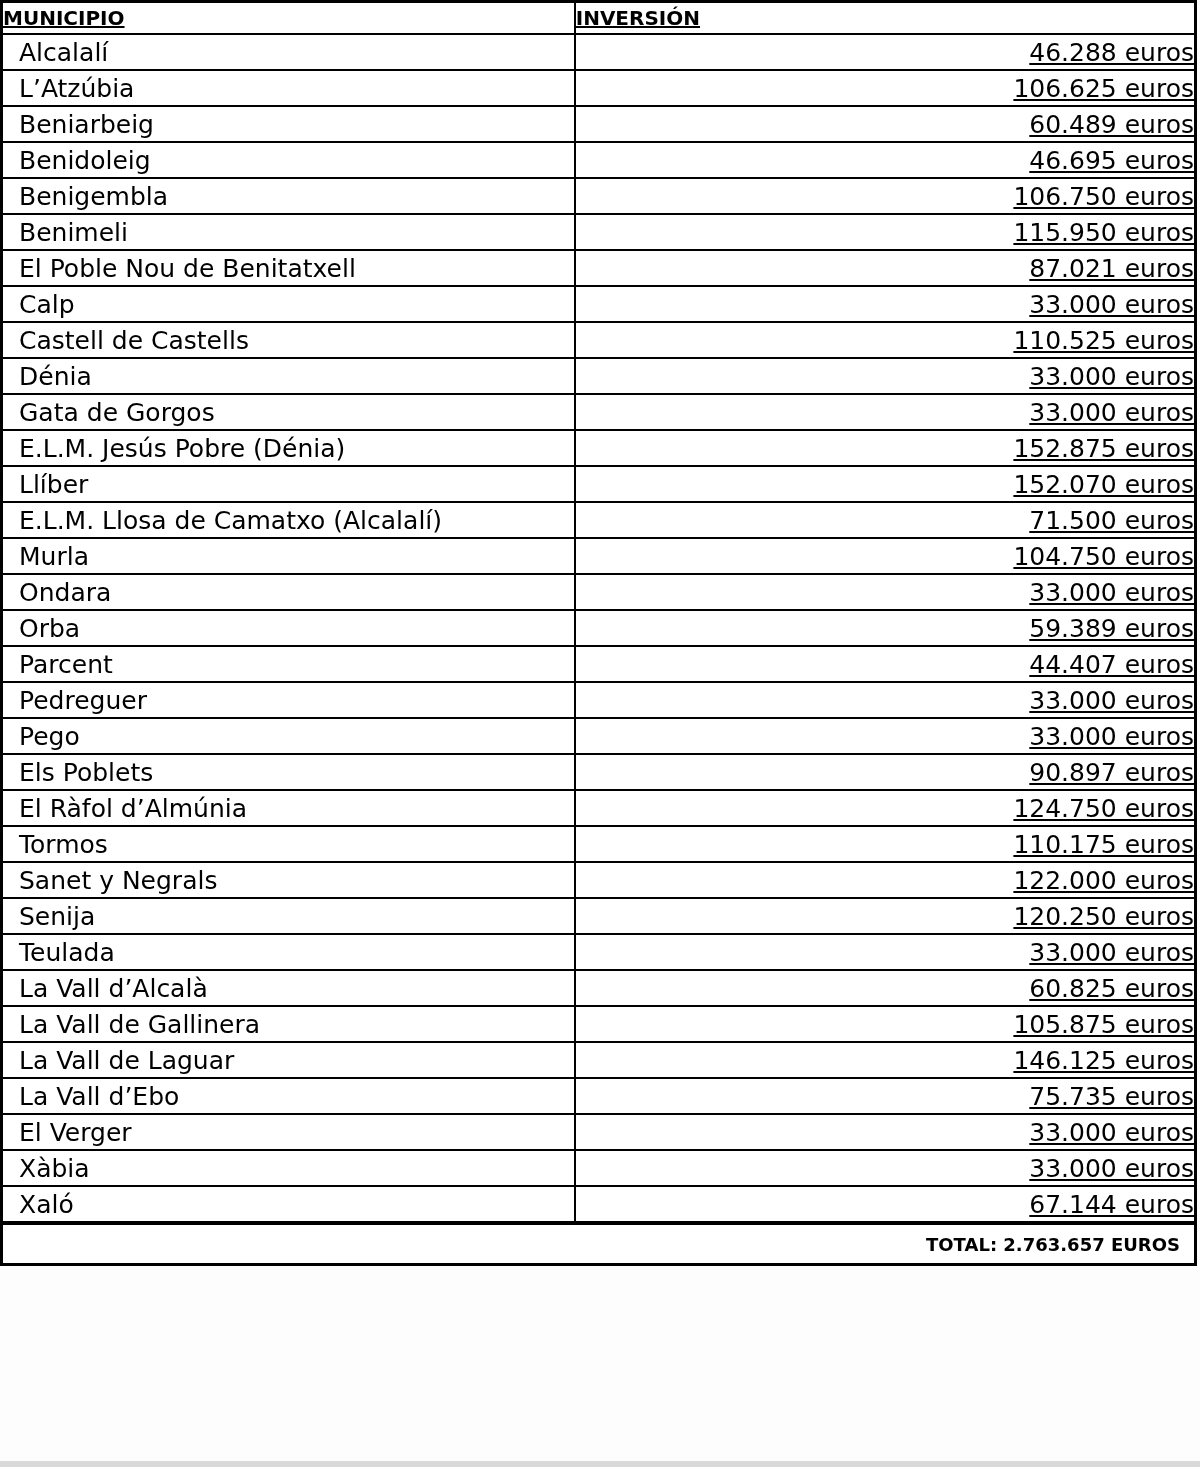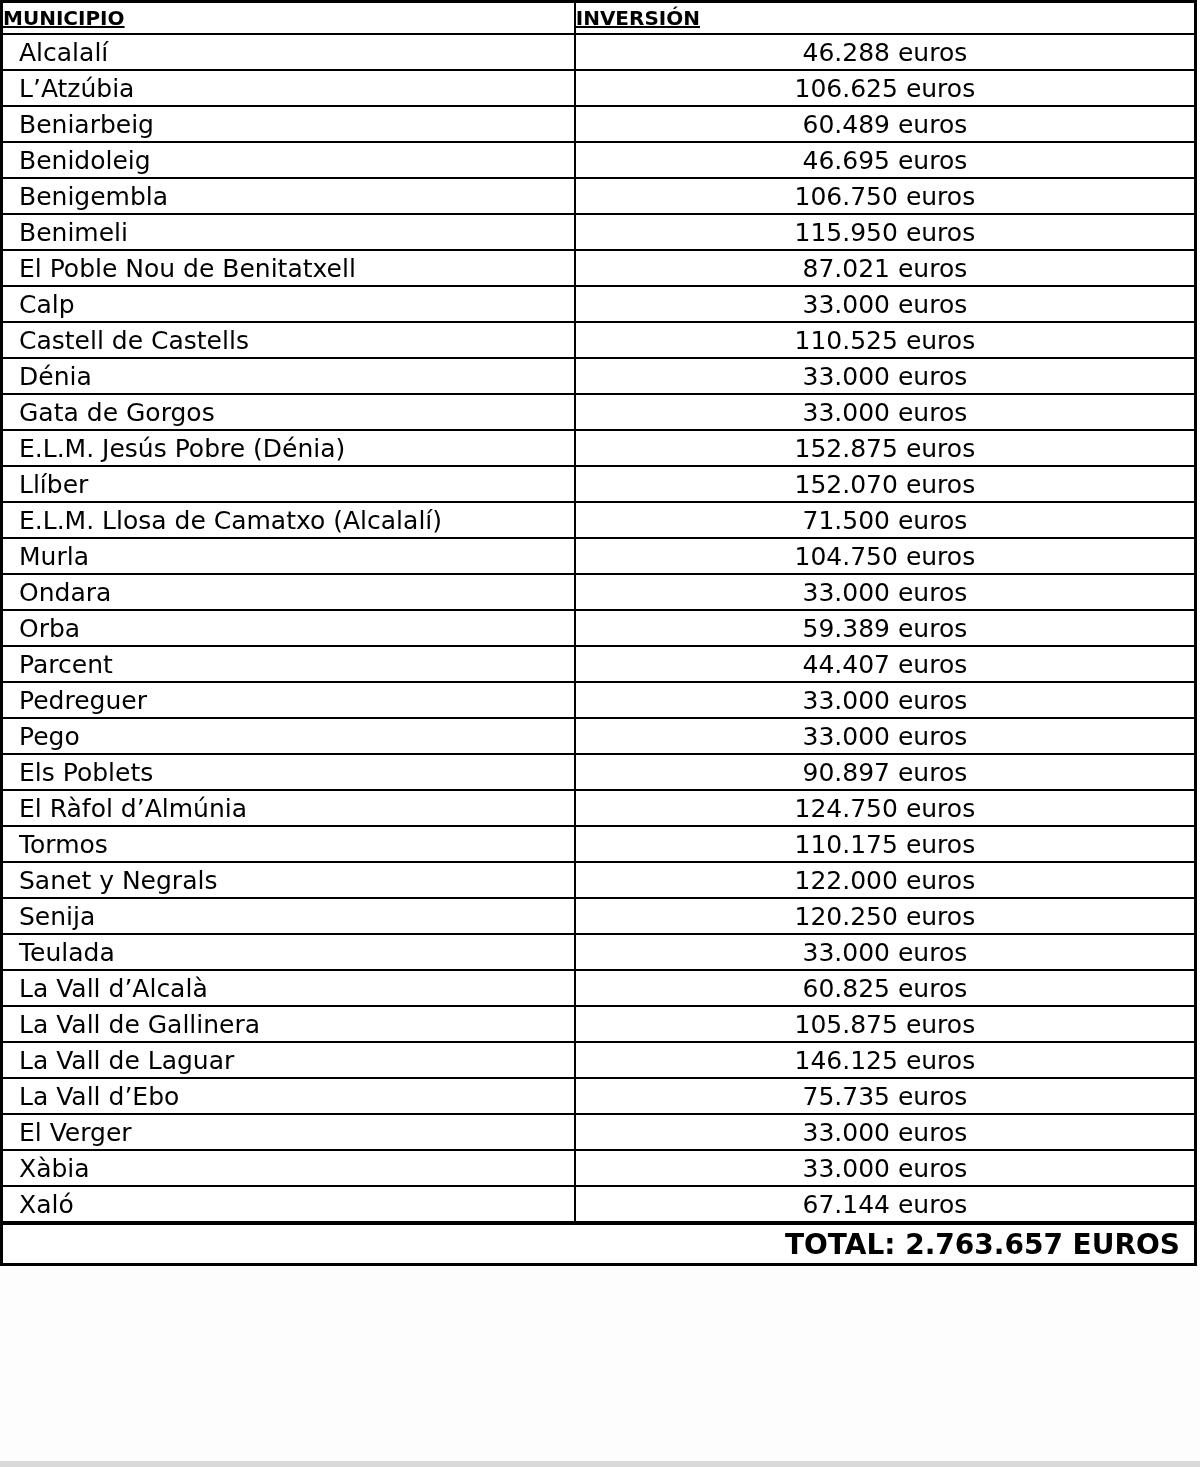--- a/index.html
+++ b/index.html
@@ -44,25 +44,26 @@
     height: 34px;
     font-size: 25px;
     vertical-align: middle;
     padding: 0;
   }
   td.c-mun {
     text-align: left;
     padding-left: 16px;
   }
   td.c-inv {
-    text-align: center;
+    text-align: right;
+    text-decoration: underline;
   }
   tfoot td.total-cell {
     height: 36px;
-    font-size: 28px;
+    font-size: 18px;
     font-weight: bold;
     text-align: right;
     padding-right: 14px;
     vertical-align: middle;
     border-top: 4px solid #000000;
   }
   .bottom-strip {
     position: absolute;
     left: 0;
     bottom: 0;

